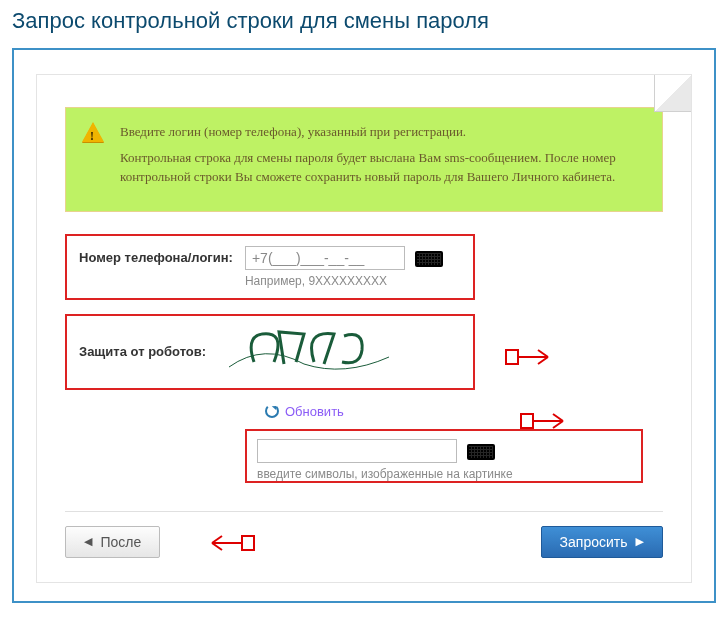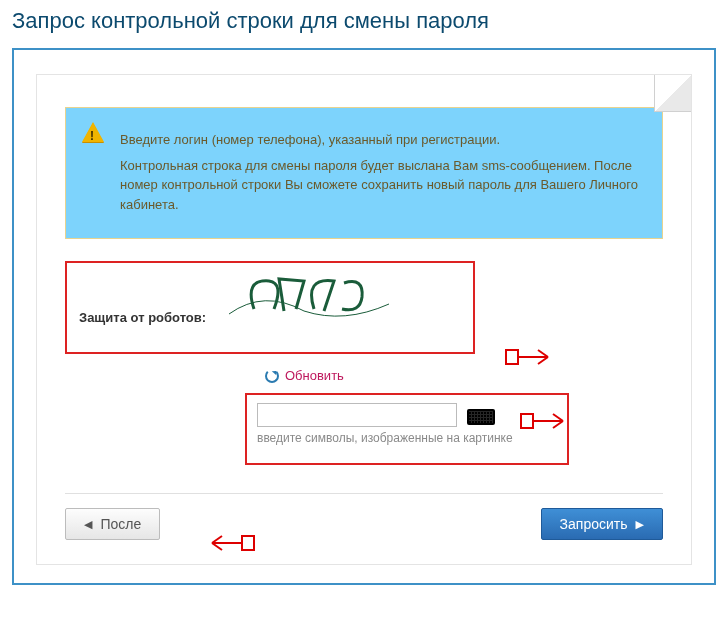--- a/index.html
+++ b/index.html
@@ -32,27 +32,28 @@
   .inner-card::after {
     content: "";
     position: absolute;
     top: 0; right: 0;
     width: 36px; height: 36px;
     background: linear-gradient(135deg, #fff 0 50%, #e9e9e9 50% 100%);
     border-bottom: 1px solid #d0d0d0;
     border-left: 1px solid #d0d0d0;
   }
   .notice {
-    background: #7dd3fc;
+    background: #bef264;
     border: 1px solid #e8d38e;
-    padding: 22px 16px 18px 54px;
+    padding: 14px 16px 18px 54px;
     margin-bottom: 22px;
     position: relative;
     color: #6a5a2c;
     line-height: 1.5;
+    font-family: Liberation Serif, serif;
   }
   .notice .warn-icon {
     position: absolute;
     left: 16px; top: 14px;
     width: 0; height: 0;
     border-left: 11px solid transparent;
     border-right: 11px solid transparent;
     border-bottom: 20px solid #f0b400;
     filter: drop-shadow(0 1px 0 #c88e00);
   }
@@ -113,25 +114,25 @@
     background:
       repeating-linear-gradient(90deg,#000 0 2px,#fff 2px 3px),
       repeating-linear-gradient(0deg,#000 0 2px,#fff 2px 3px);
     background-blend-mode: lighten;
     opacity:.15;
   }
 
   
   .captcha-box {
     border: 2px solid #d22;
-    padding: 6px 12px 27px 12px;
+    padding: 6px 12px 10px 12px;
     width: 410px;
     margin-bottom: 14px;
     display:flex;
-    align-items:flex-end;
+    align-items:center;
     gap: 18px;
     position: relative;
   }
   .captcha-img {
     width: 170px; height: 56px;
     position: relative;
   }
   .captcha-img svg { width:100%; height:100%; }
 
   .refresh-row {
@@ -149,27 +150,27 @@
     position:relative;
   }
   .refresh-icon::after{
     content:"";
     position:absolute;
     right:-2px; top:-3px;
     border:3px solid transparent;
     border-bottom-color:#2a7ab0;
     transform:rotate(40deg);
   }
-  .refresh-link { color:#be185d; cursor:pointer; font-size:13px; }
+  .refresh-link { color:#8b5cf6; cursor:pointer; font-size:13px; }
 
   .captcha-input-box {
     border:2px solid #d22;
     margin-left:180px;
-    width: 324px;
-    padding: 8px 10px 18px 10px;
+    width: 398px;
+    padding: 8px 10px 0 10px;
     position: relative;
   }
   .captcha-input-box .text-input { width: 200px; }
 
   .button-row {
     margin-top: 28px;
     padding-top: 14px;
     border-top:1px solid #e0e0e0;
     display:flex;
     justify-content:space-between;
@@ -219,20 +220,28 @@
 <div class="main-panel">
 
   <div class="inner-card">
 
     <div class="notice">
       <span class="warn-icon"></span>
       <p>Введите логин (номер телефона), указанный при регистрации.</p>
       <p>Контрольная строка для смены пароля будет выслана Вам sms-сообщением. После номер контрольной строки Вы сможете сохранить новый пароль для Вашего Личного кабинета.</p>
     </div>
 
+    <div class="field-box">
+      <div class="field-label">Номер телефона/логин:</div>
+      <div class="field-input-col">
+        <input class="text-input" type="text" value="+7(___)___-__-__" style="">
+        <span class="kbd-icon"></span>
+        <div class="hint">Например, 9XXXXXXXXX</div>
+      </div>
+    </div>
 
     <div class="captcha-box">
       <div class="field-label">Защита от роботов:</div>
       <div class="captcha-img">
         <svg viewBox="0 0 170 56">
           <path d="M5 45 Q 40 20 80 42 Q 120 55 165 35" stroke="#1a5c3a" stroke-width="1" fill="none"></path>
           <g fill="none" stroke="#1a5c3a" stroke-width="3">
             <path d="M30 40 Q 20 10 45 12 Q 60 14 50 40"></path>
             <path d="M60 42 L 55 10 L 80 12 L 72 40"></path>
             <path d="M90 40 Q 80 8 110 12 L 100 42"></path>

